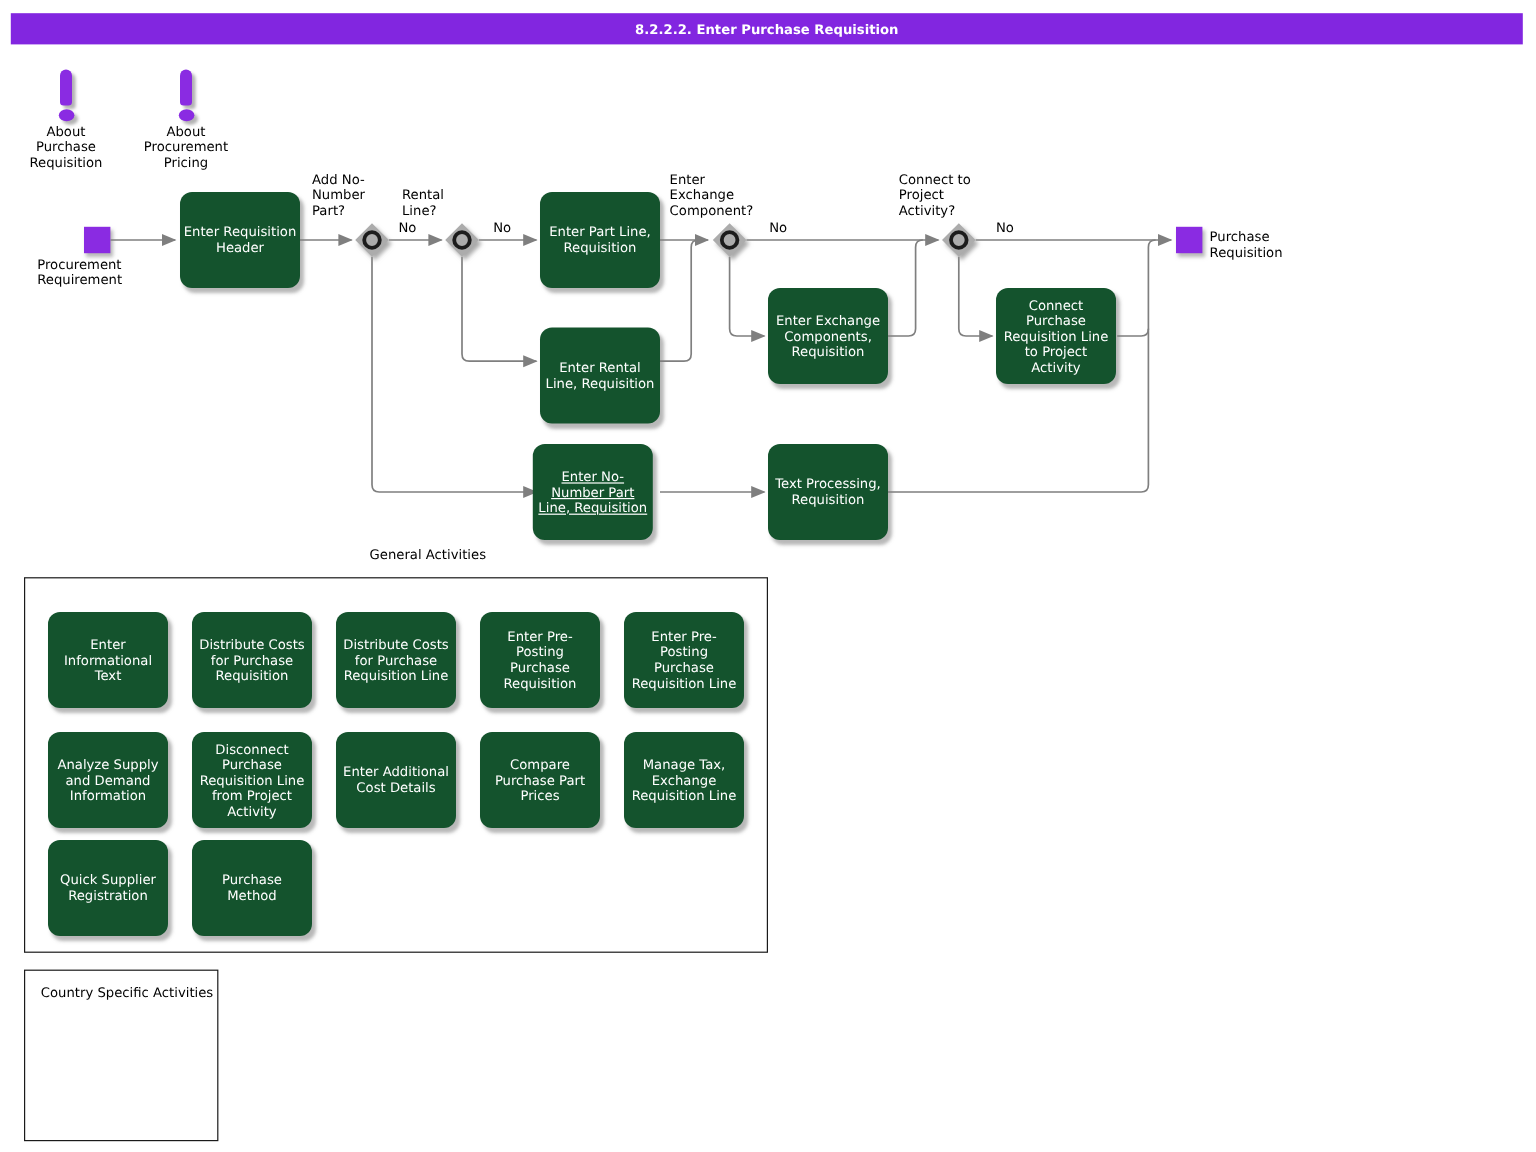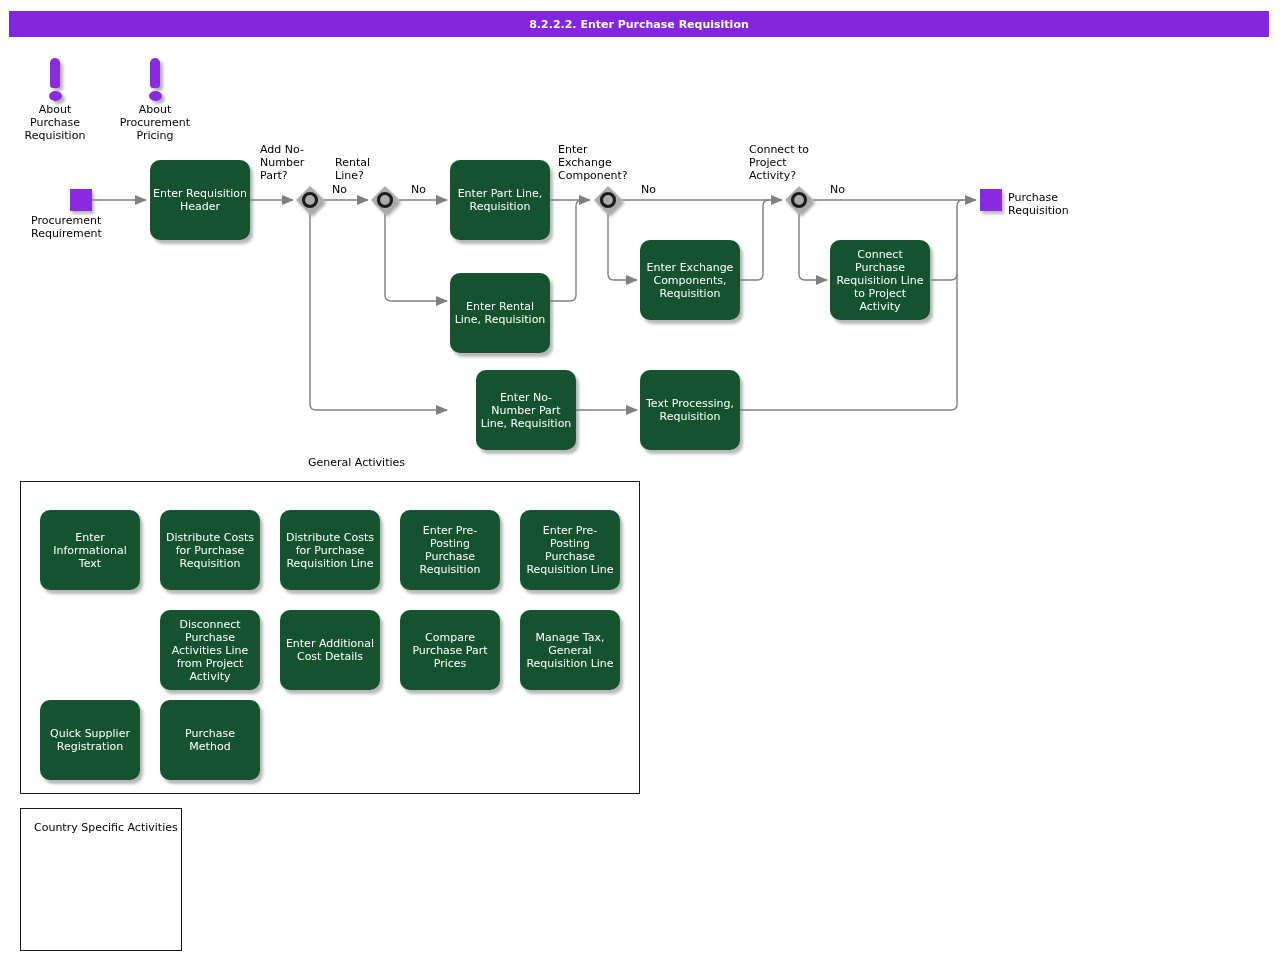--- a/index.html
+++ b/index.html
@@ -122,21 +122,21 @@
   <div class="task" style="left:450px;top:273px;">Enter Rental
 Line, Requisition</div>
   <div class="task" style="left:640px;top:240px;">Enter Exchange
 Components,
 Requisition</div>
   <div class="task" style="left:830px;top:240px;">Connect
 Purchase
 Requisition Line
 to Project
 Activity</div>
-  <div class="task" style="left:476px;top:370px;">Enter No-
+  <div class="task" style="left:444px;top:370px;text-decoration:underline;">Enter No-
 Number Part
 Line, Requisition</div>
   <div class="task" style="left:640px;top:370px;">Text Processing,
 Requisition</div>
 
   <div class="lbl" style="left:308px;top:456px;">General Activities</div>
   <div class="section-box" style="left:20px;top:481px;width:618px;height:311px;"></div>
   <div class="task" style="left:40px;top:510px;">Enter
 Informational
 Text</div>
@@ -147,32 +147,35 @@
 for Purchase
 Requisition Line</div>
   <div class="task" style="left:400px;top:510px;">Enter Pre-
 Posting
 Purchase
 Requisition</div>
   <div class="task" style="left:520px;top:510px;">Enter Pre-
 Posting
 Purchase
 Requisition Line</div>
+  <div class="task" style="left:40px;top:610px;">Analyze Supply
+and Demand
+Information</div>
   <div class="task" style="left:160px;top:610px;">Disconnect
 Purchase
-Activities Line
+Requisition Line
 from Project
 Activity</div>
   <div class="task" style="left:280px;top:610px;">Enter Additional
 Cost Details</div>
   <div class="task" style="left:400px;top:610px;">Compare
 Purchase Part
 Prices</div>
   <div class="task" style="left:520px;top:610px;">Manage Tax,
-General
+Exchange
 Requisition Line</div>
   <div class="task" style="left:40px;top:700px;">Quick Supplier
 Registration</div>
   <div class="task" style="left:160px;top:700px;">Purchase
 Method</div>
 
   <div class="section-box" style="left:20px;top:808px;width:160px;height:141px;"></div>
   <div class="lbl" style="left:34px;top:821px;">Country Specific Activities</div>
 
 </div>

